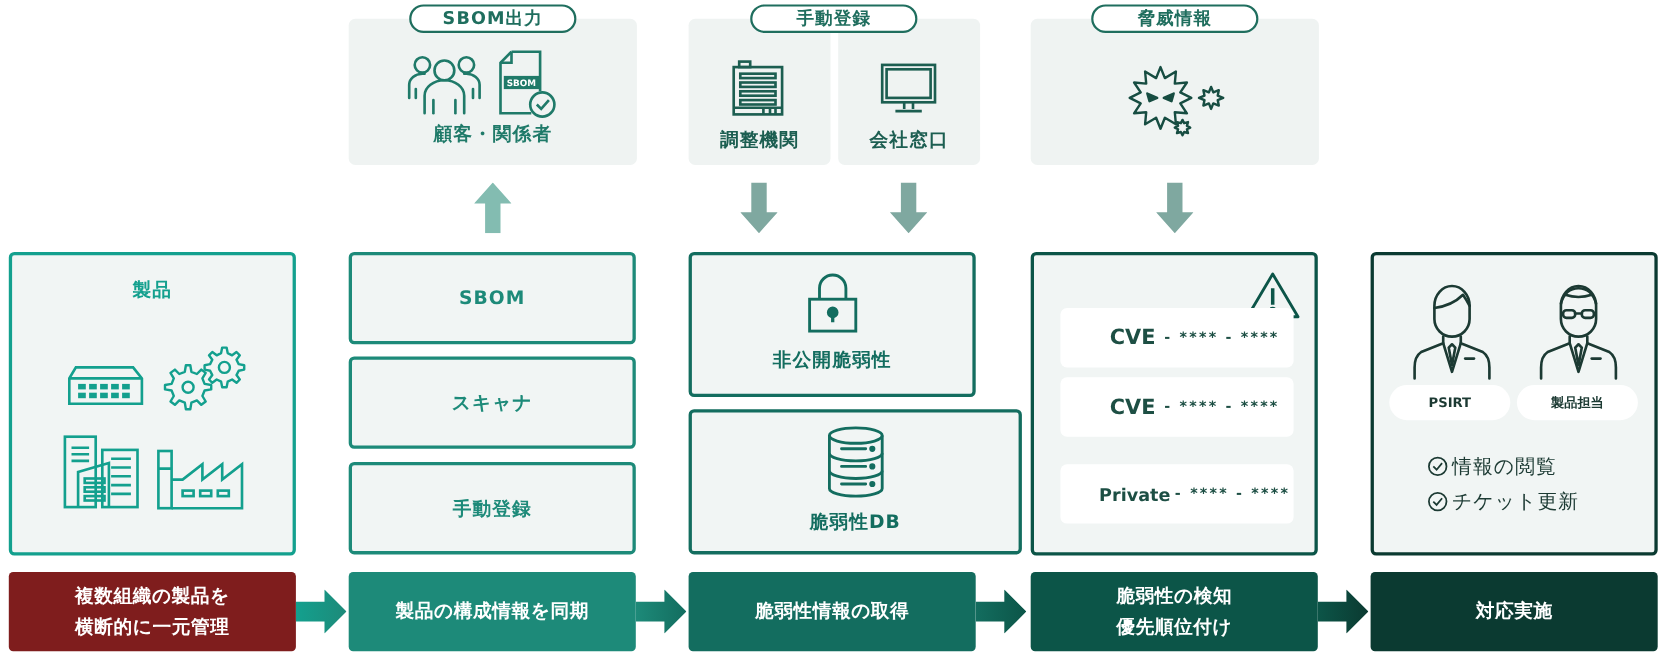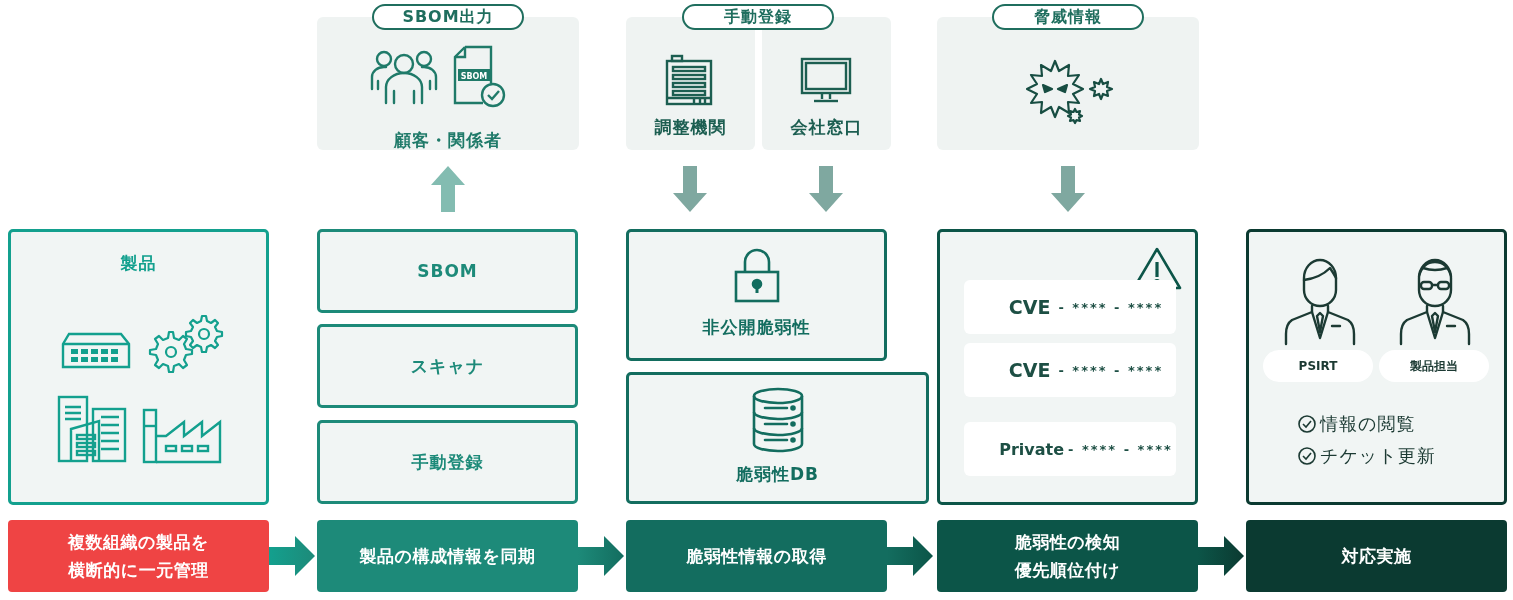--- a/index.html
+++ b/index.html
@@ -72,21 +72,21 @@
     <svg width="56" height="66" viewBox="0 0 56 66" fill="none" stroke="#1f7a69" stroke-width="2.4">
       <path d="M12 4 H38 V40"></path>
         <path d="M12 4 L2 14 V60 H30"></path>
         <path d="M2 14 H12 V4"></path>
       <rect x="5" y="26" width="32" height="12" fill="#1f7a69" stroke="none"></rect>
       <text x="21" y="35.5" fill="#fff" stroke="none" font-size="8" font-weight="bold" text-anchor="middle" font-family="DejaVu Sans, sans-serif">SBOM</text>
       <circle cx="40" cy="52" r="11" fill="#eff3f2"></circle>
         <path d="M35 52 l4 4 l7 -8"></path>
     </svg>
   </div>
-  <div class="src-label" style="left:0;top:112px;width:262px;color:#1f7a69;">顧客・関係者</div>
+  <div class="src-label" style="left:0;top:93px;width:262px;color:#1f7a69;">顧客・関係者</div>
 </div>
 <div class="pill" style="left:372px;top:4px;width:152px;">SBOM出力</div>
 
 <div class="src-panel" style="left:626px;top:17px;width:129px;height:133px;">
   <div class="abs" style="left:38px;top:37px;width:50px;height:52px;">
     <svg width="50" height="52" viewBox="0 0 50 52" fill="none" stroke="#1c5e51" stroke-width="2.4">
       <rect x="8" y="2" width="10" height="5"></rect>
         <rect x="3" y="7" width="44" height="43"></rect>
       <rect x="9" y="13" width="32" height="4"></rect>
         <rect x="9" y="21" width="32" height="4"></rect>
@@ -288,21 +288,21 @@
   </div>
   <div class="task" style="top:212px;">
     <svg width="20" height="20" viewBox="0 0 20 20" fill="none" stroke="#1c3a33" stroke-width="1.6">
         <circle cx="10" cy="10" r="8"></circle>
         <path d="M6 10 l3 3 l5 -6"></path>
       </svg>
     <span>チケット更新</span>
   </div>
 </div>
 
-<div class="step" style="left:8px;width:261px;background:#ef4444;">
+<div class="step" style="left:8px;width:261px;background:#7f1d1d;">
   <div>
       <div>複数組織の製品を</div>
       <div>横断的に一元管理</div>
     </div>
 </div>
 <svg class="h-arrow" style="left:269px;" viewBox="0 0 46 40">
   <defs>
       <linearGradient id="g1" x1="0" x2="1">
         <stop offset="0" stop-color="#13a08e"></stop>
         <stop offset="1" stop-color="#1d8a79"></stop>

